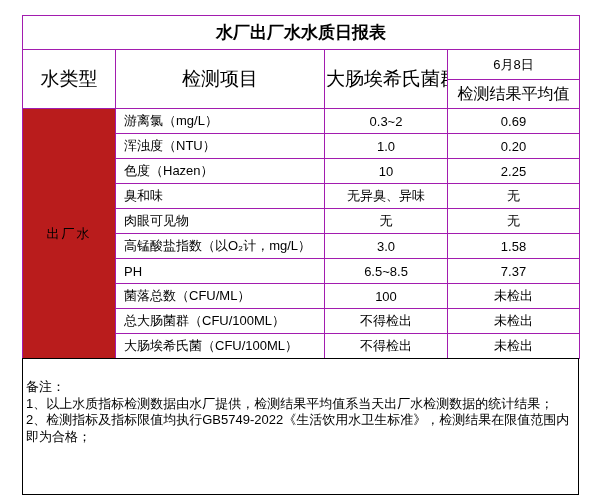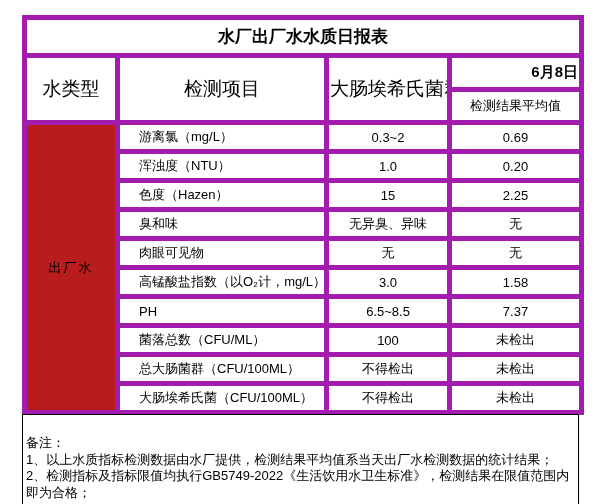--- a/index.html
+++ b/index.html
@@ -5,29 +5,29 @@
   html,body{margin:0;padding:0;}
   body{
     width:601px;height:504px;position:relative;
     background:#ffffff;
     font-family:"Liberation Sans", sans-serif;
     color:#000;
     -webkit-font-smoothing:none;
   }
   .report{position:absolute;left:22px;top:15px;width:557px;}
   table{border-collapse:collapse;table-layout:fixed;width:557px;}
-  td{border:5px solid #a21caf;vertical-align:middle;overflow:hidden;white-space:nowrap;margin-left:44px;}
+  td{border:1px solid #a21caf;vertical-align:middle;overflow:hidden;white-space:nowrap;margin-left:44px;}
   .title-cell{
     height:31px;text-align:center;font-weight:bold;font-size:17px;
   }
   .hdr{height:27px;text-align:center;font-size:19px;}
-  .hdr-date{height:27px;text-align:right;font-weight:bold;font-size:15px;}
-  .hdr-avg{height:26px;text-align:center;font-size:13px;}
+  .hdr-date{height:27px;text-align:center;font-weight:normal;font-size:13px;}
+  .hdr-avg{height:26px;text-align:center;font-size:16px;}
   tr.data td{height:22px;font-size:13px;}
-  td.item{text-align:left;padding-left:19px;}
+  td.item{text-align:left;padding-left:8px;}
   td.val{text-align:center;}
   td.wtype{
     text-align:center;font-size:14px;
     letter-spacing:2px;
   }
   .notes{
     box-sizing:border-box;width:557px;height:137px;
     border:1px solid #000;margin-top:-1px;
     padding:20px 6px 0 3px;
     font-size:13px;line-height:16.5px;
@@ -64,21 +64,21 @@
         <td class="val">0.3~2</td>
         <td class="val">0.69</td>
       </tr>
       <tr class="data">
         <td class="item">浑浊度（NTU）</td>
         <td class="val">1.0</td>
         <td class="val">0.20</td>
       </tr>
       <tr class="data">
         <td class="item">色度（Hazen）</td>
-        <td class="val">15</td>
+        <td class="val">10</td>
         <td class="val">2.25</td>
       </tr>
       <tr class="data">
         <td class="item">臭和味</td>
         <td class="val">无异臭、异味</td>
         <td class="val">无</td>
       </tr>
       <tr class="data">
         <td class="item">肉眼可见物</td>
         <td class="val">无</td>

